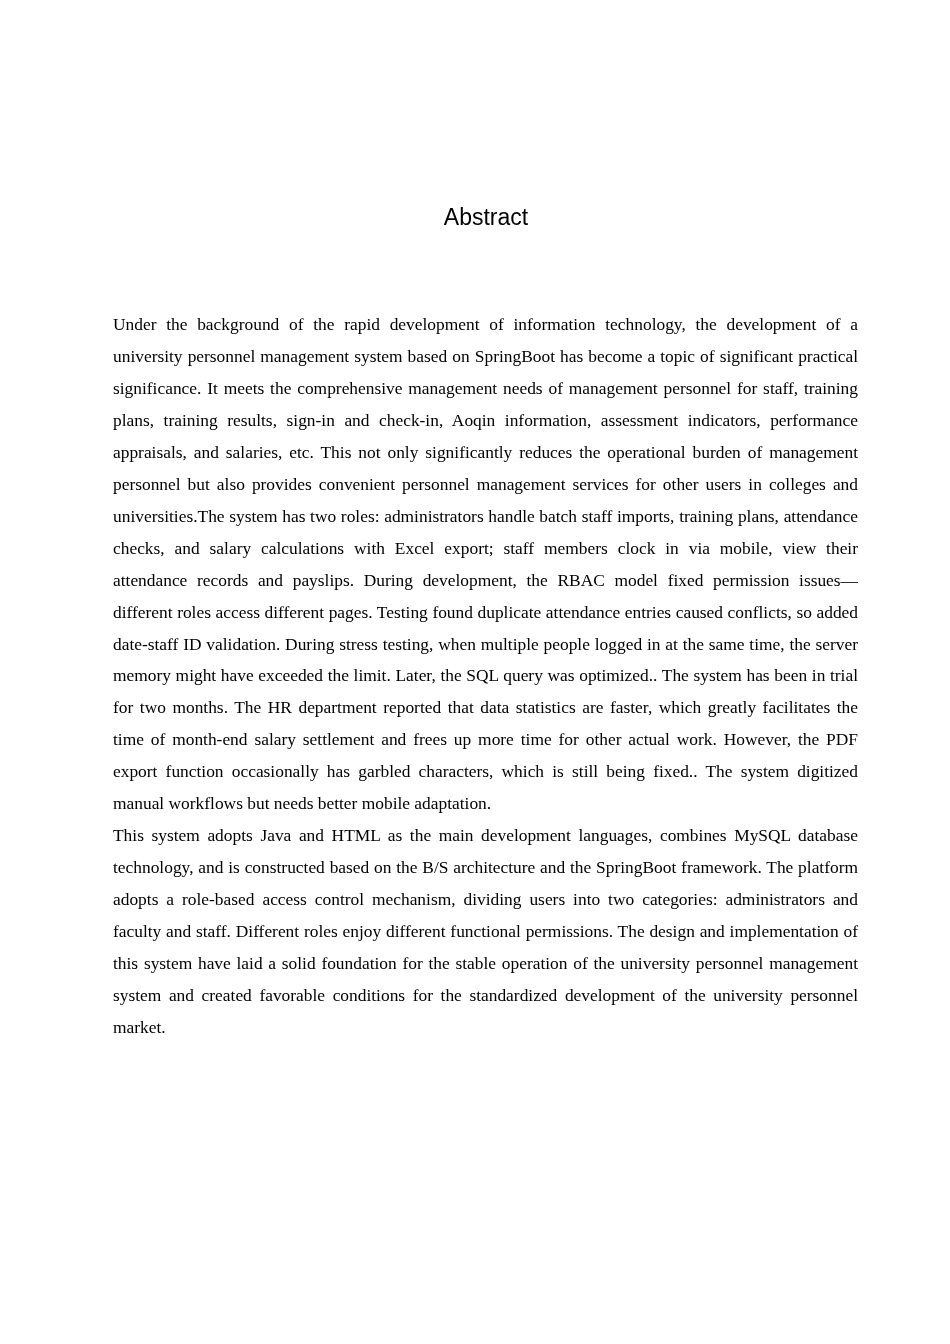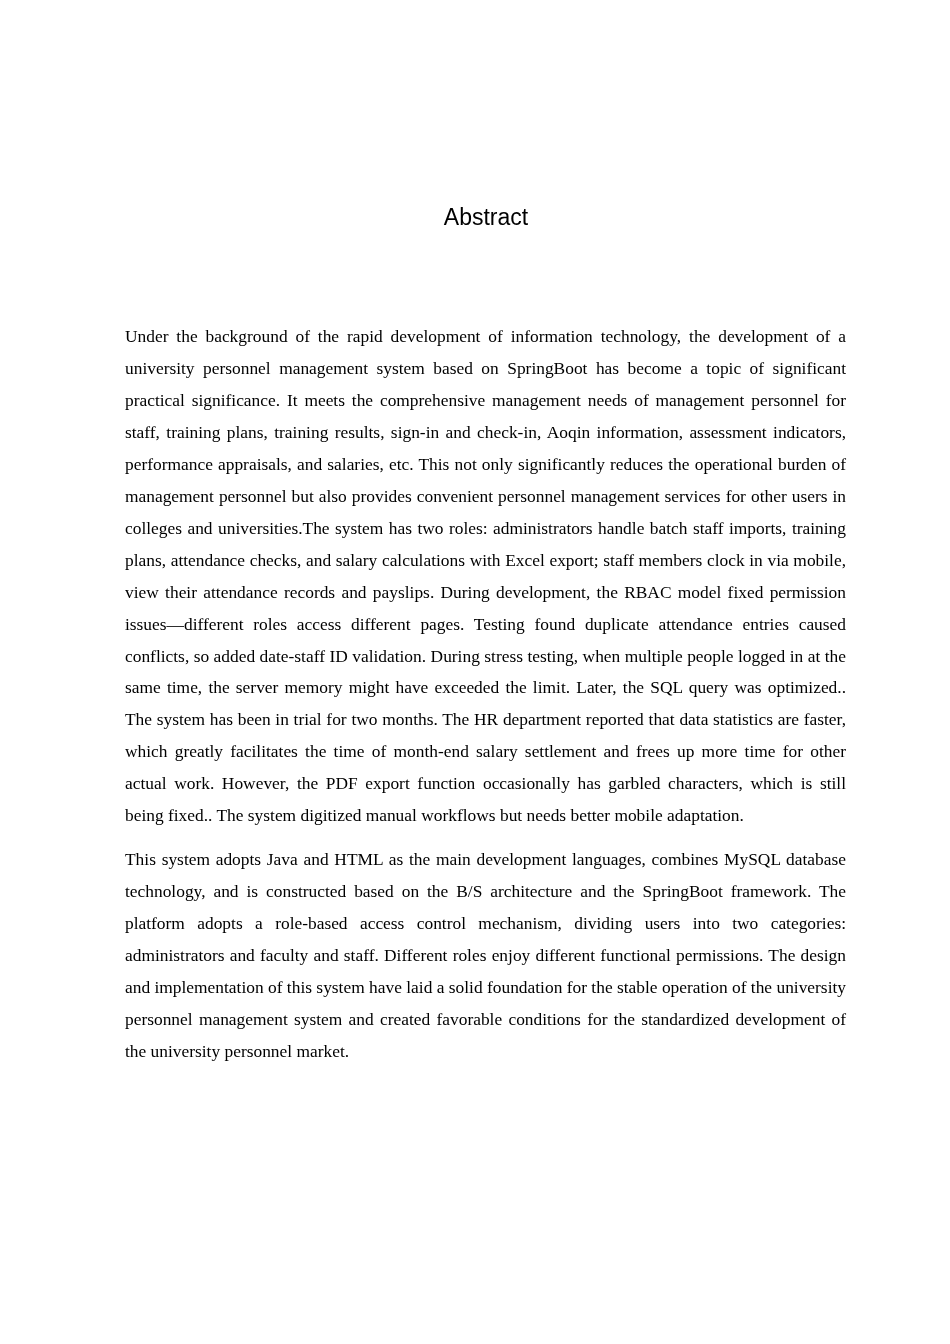--- a/index.html
+++ b/index.html
@@ -37,21 +37,21 @@
     .body-text {
       position: absolute;
       left: 113px;
       top: 309px;
       width: 745px;
       font-family: "Liberation Serif", serif;
       font-size: 17.4px;
       line-height: 31.95px;
     }
     .para {
-      margin: 12px;
+      margin: 0;
       text-align: justify;
       text-justify: inter-word;
     }
   </style>
 </head>
 <body>
 
 <div class="page">
   <h1 class="title">Abstract</h1>
 

